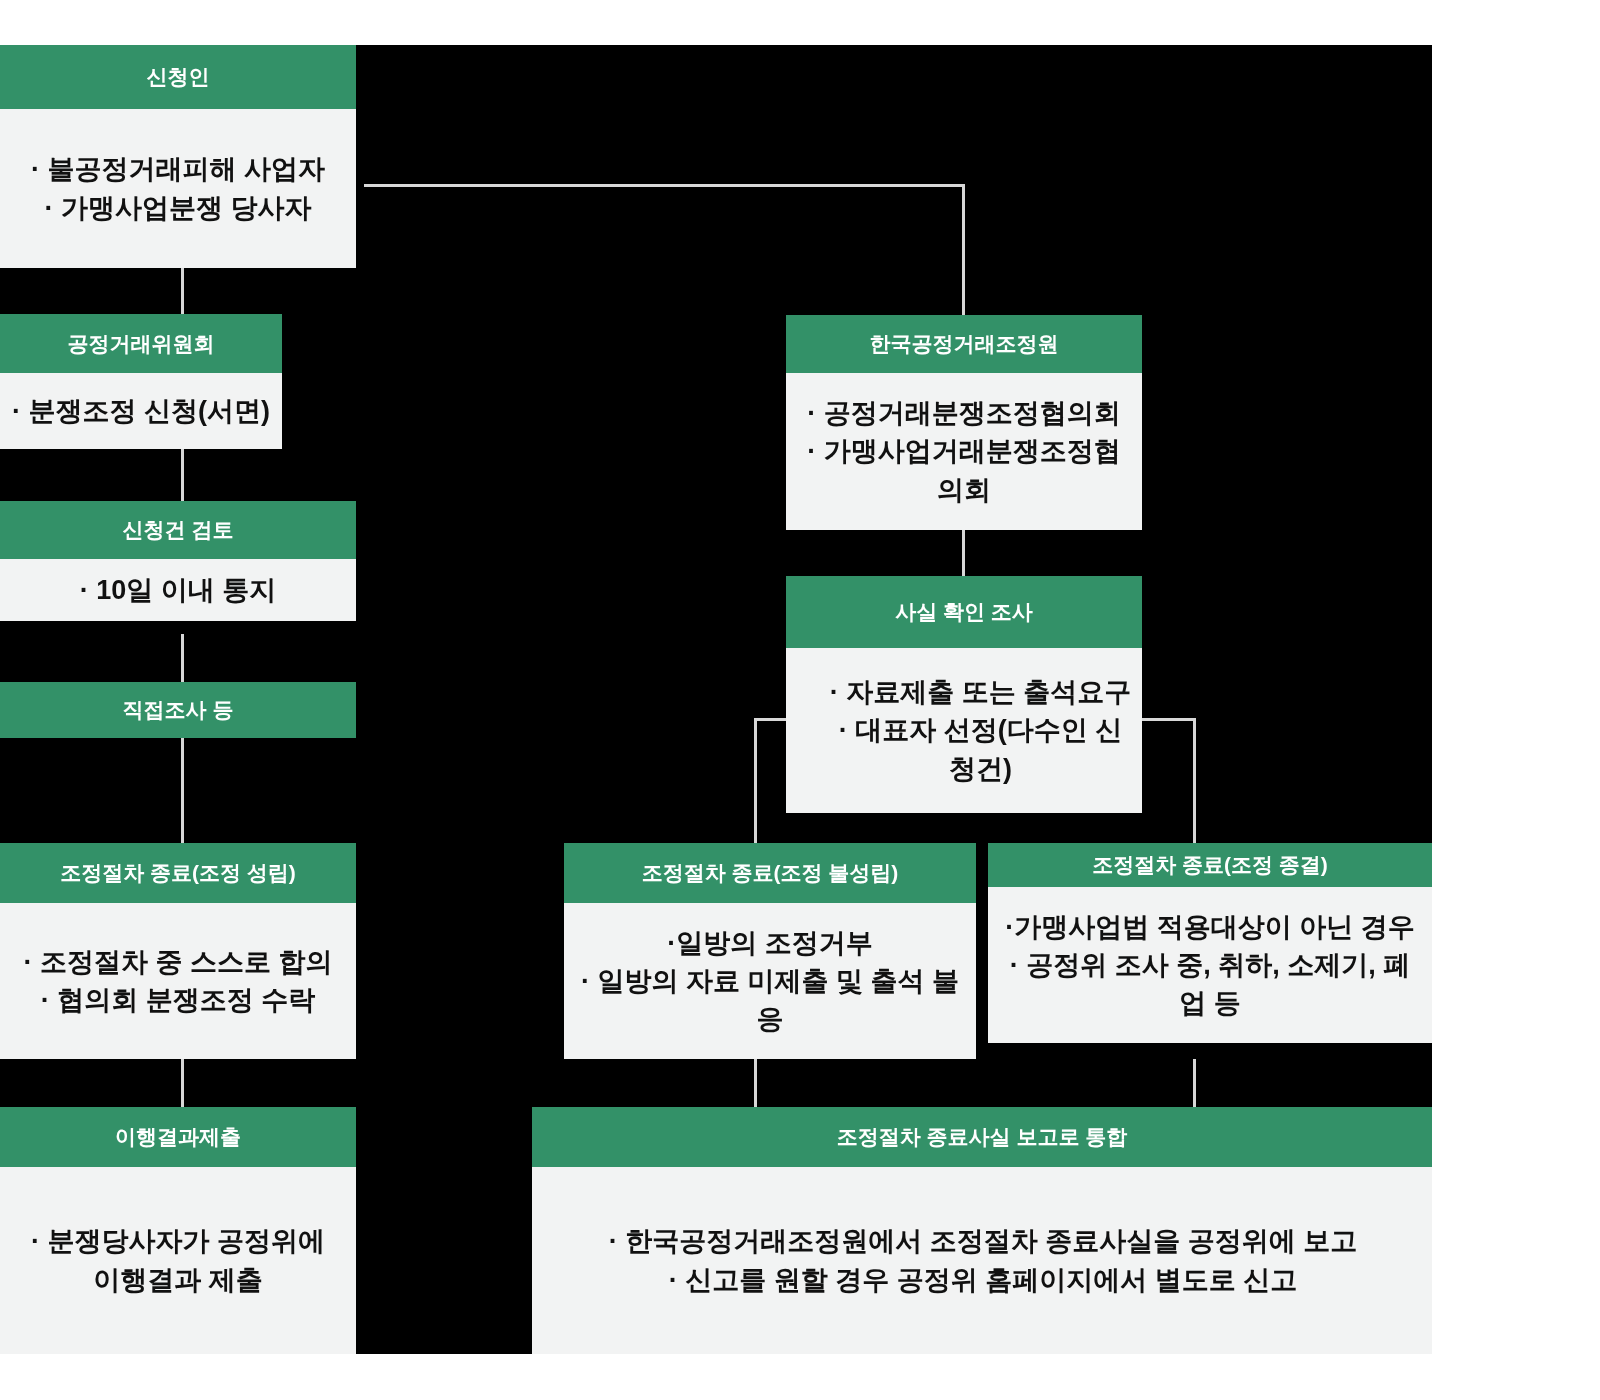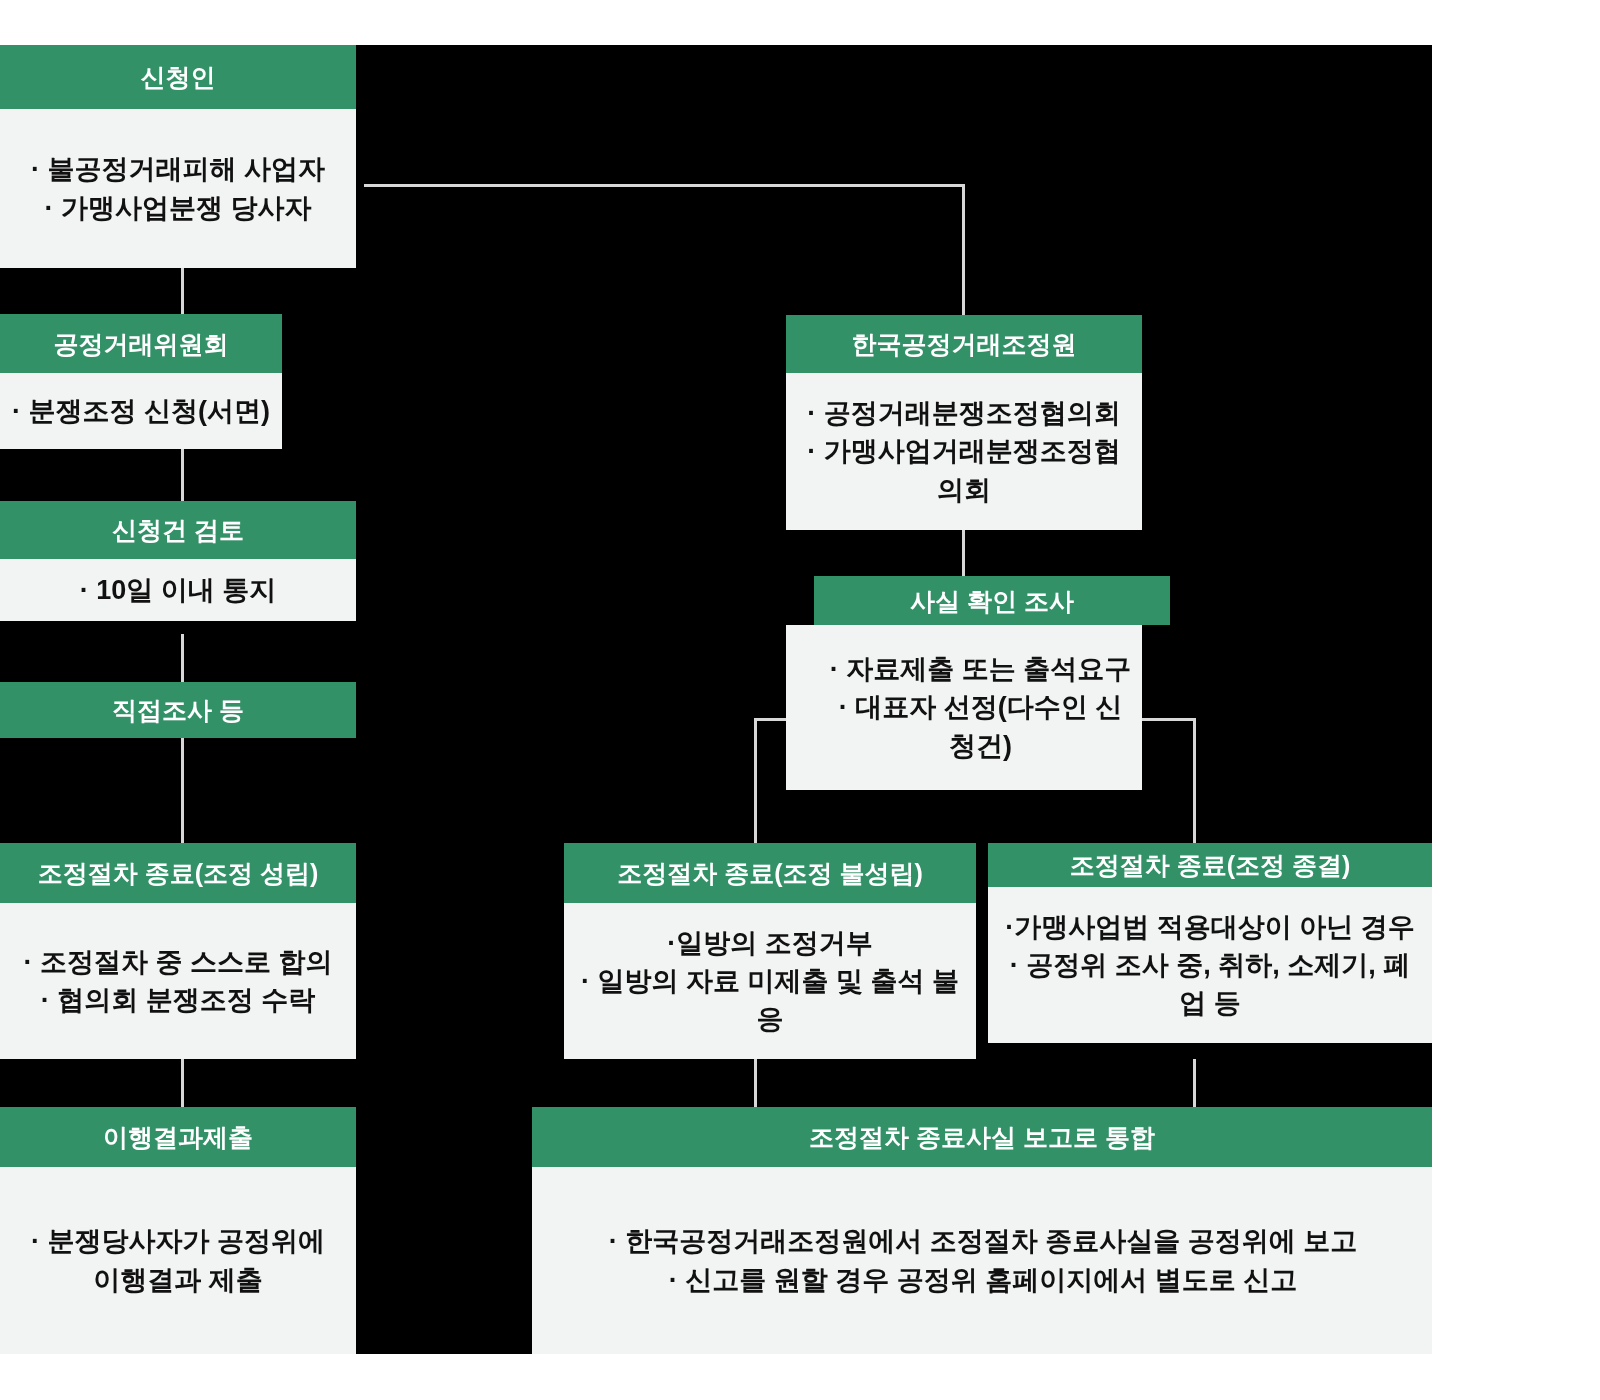--- a/index.html
+++ b/index.html
@@ -24,21 +24,21 @@
     height: 1309px;
     background: #000000;
   }
   .node {
     position: absolute;
     box-sizing: border-box;
   }
   .node .head {
     background: #339168;
     color: #ffffff;
-    font-size: 25px;
+    font-size: 21px;
     font-weight: 700;
     line-height: 1.2;
     display: flex;
     align-items: center;
     justify-content: center;
     text-align: center;
     box-sizing: border-box;
     width: 100%;
   }
   .node .body {
@@ -127,21 +127,21 @@
     <div class="head" style="height:58px;">한국공정거래조정원</div>
     <div class="body" style="height:157px;">
       <div>
         <span>· 공정거래분쟁조정협의회</span>
         <span>· 가맹사업거래분쟁조정협의회</span>
       </div>
     </div>
   </div>
 
   <div class="node" style="left:786px; top:576px; width:356px; height:222px;">
-    <div class="head" style="height:49px;margin-left:28px;">사실 확인 조사</div>
+    <div class="head" style="height:72px;">사실 확인 조사</div>
     <div class="body" style="height:165px;padding-left:43px;">
       <div>
         <span>· 자료제출 또는 출석요구</span>
         <span>· 대표자 선정(다수인 신청건)</span>
       </div>
     </div>
   </div>
 
   <div class="node" style="left:0px; top:843px; width:356px; height:216px;">
     <div class="head" style="height:60px;">조정절차 종료(조정 성립)</div>

